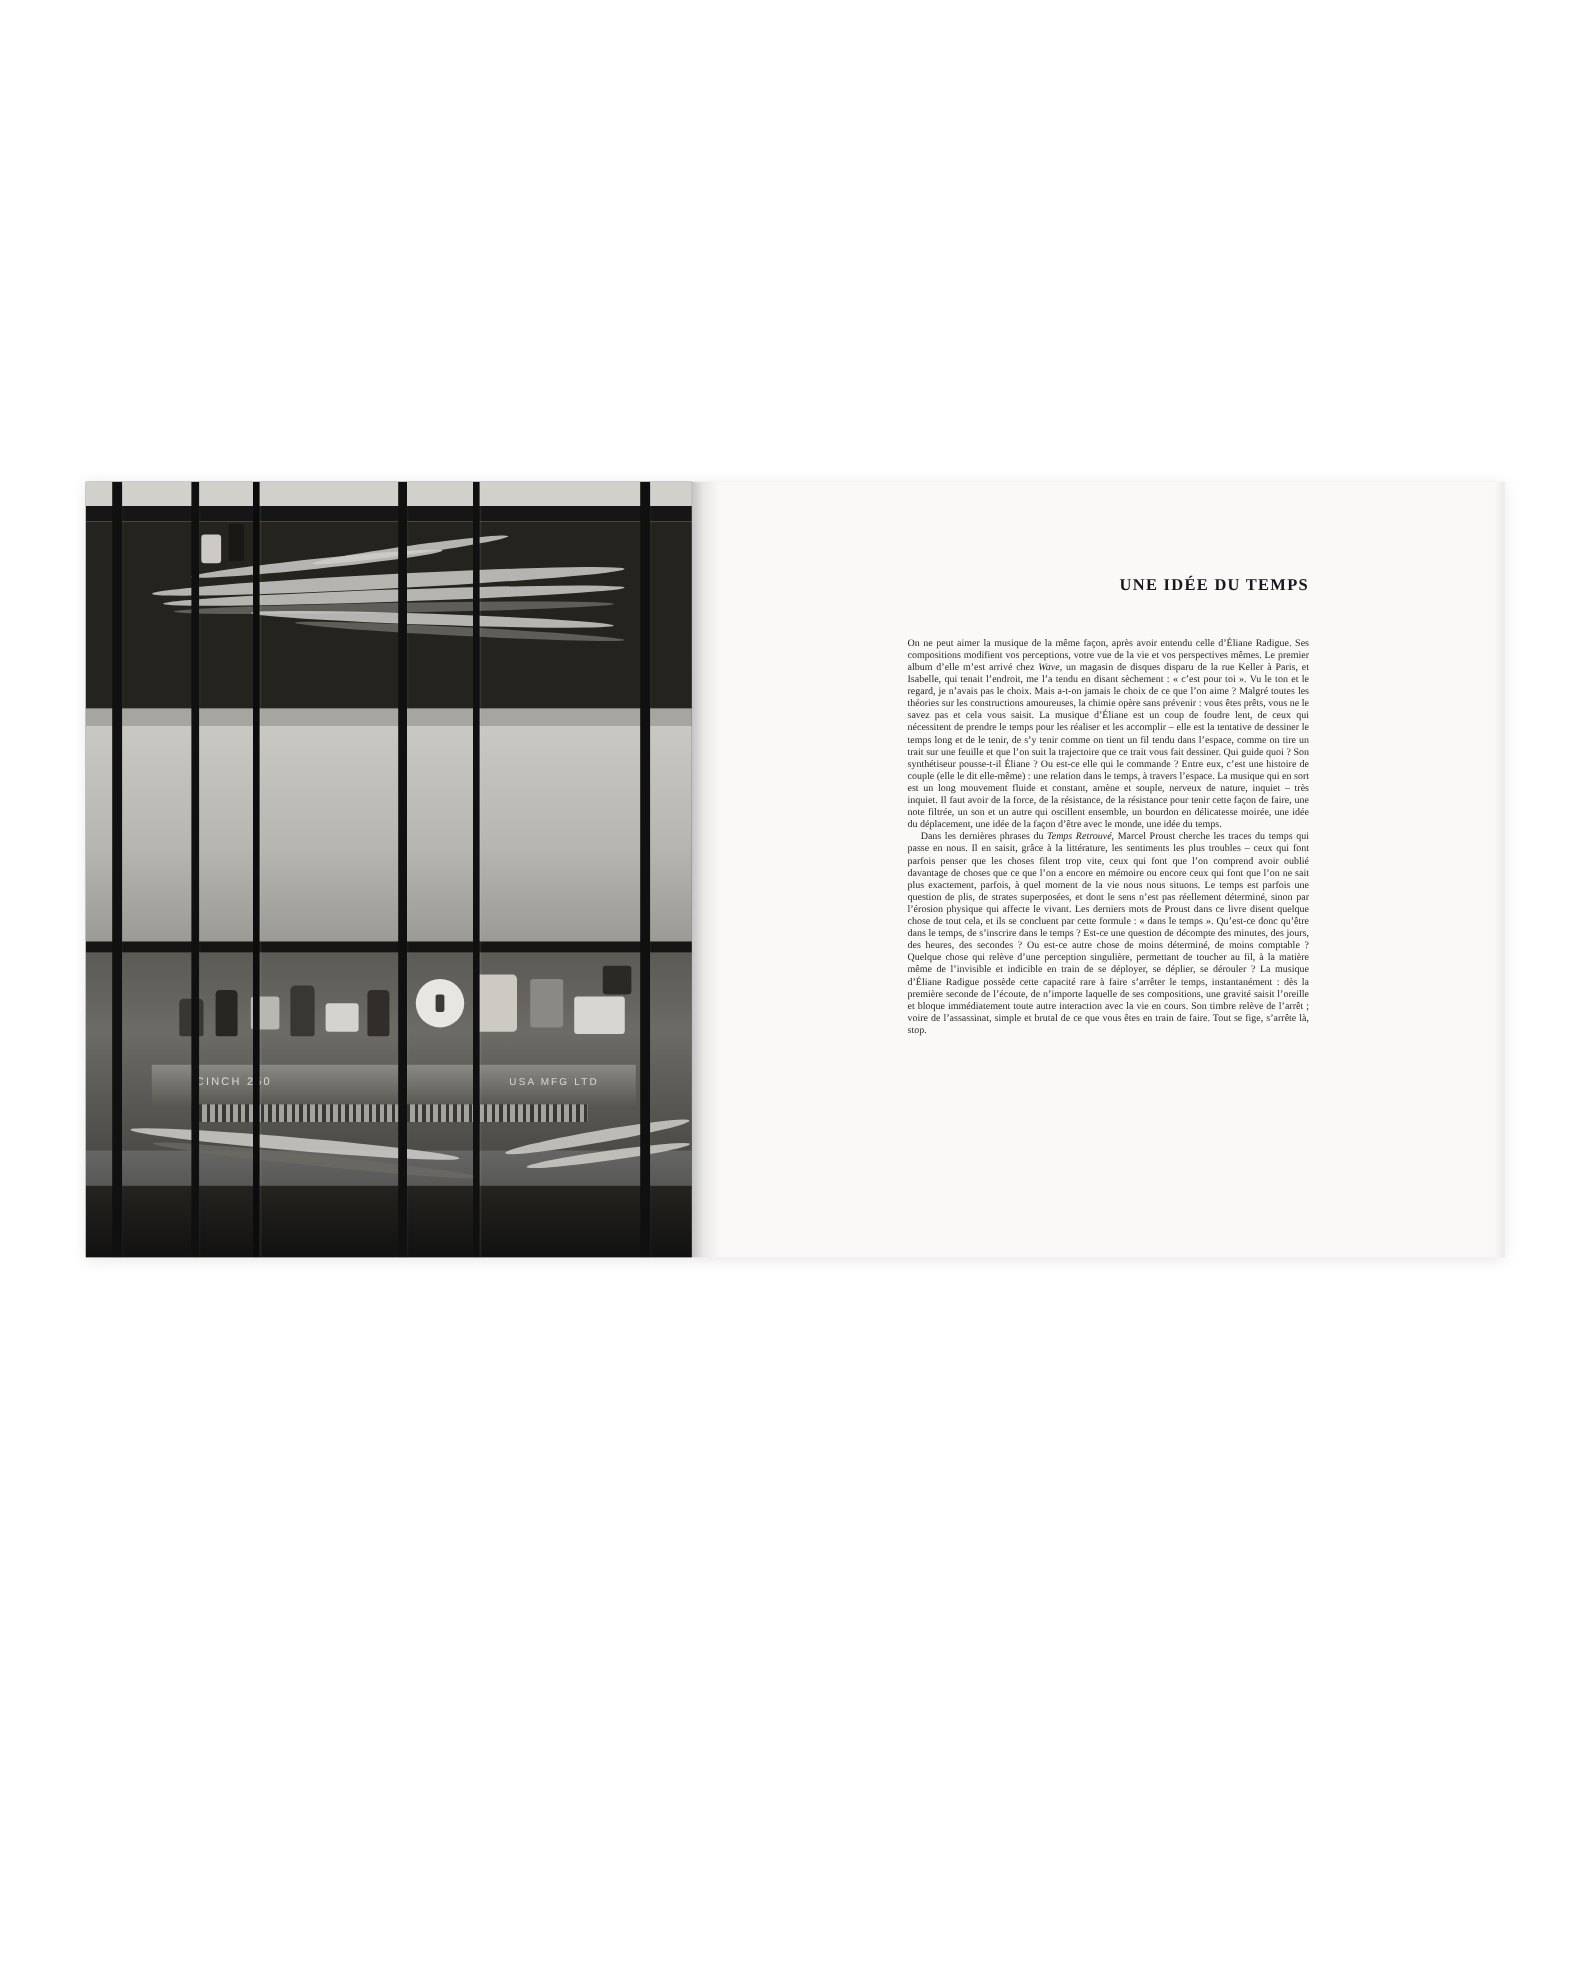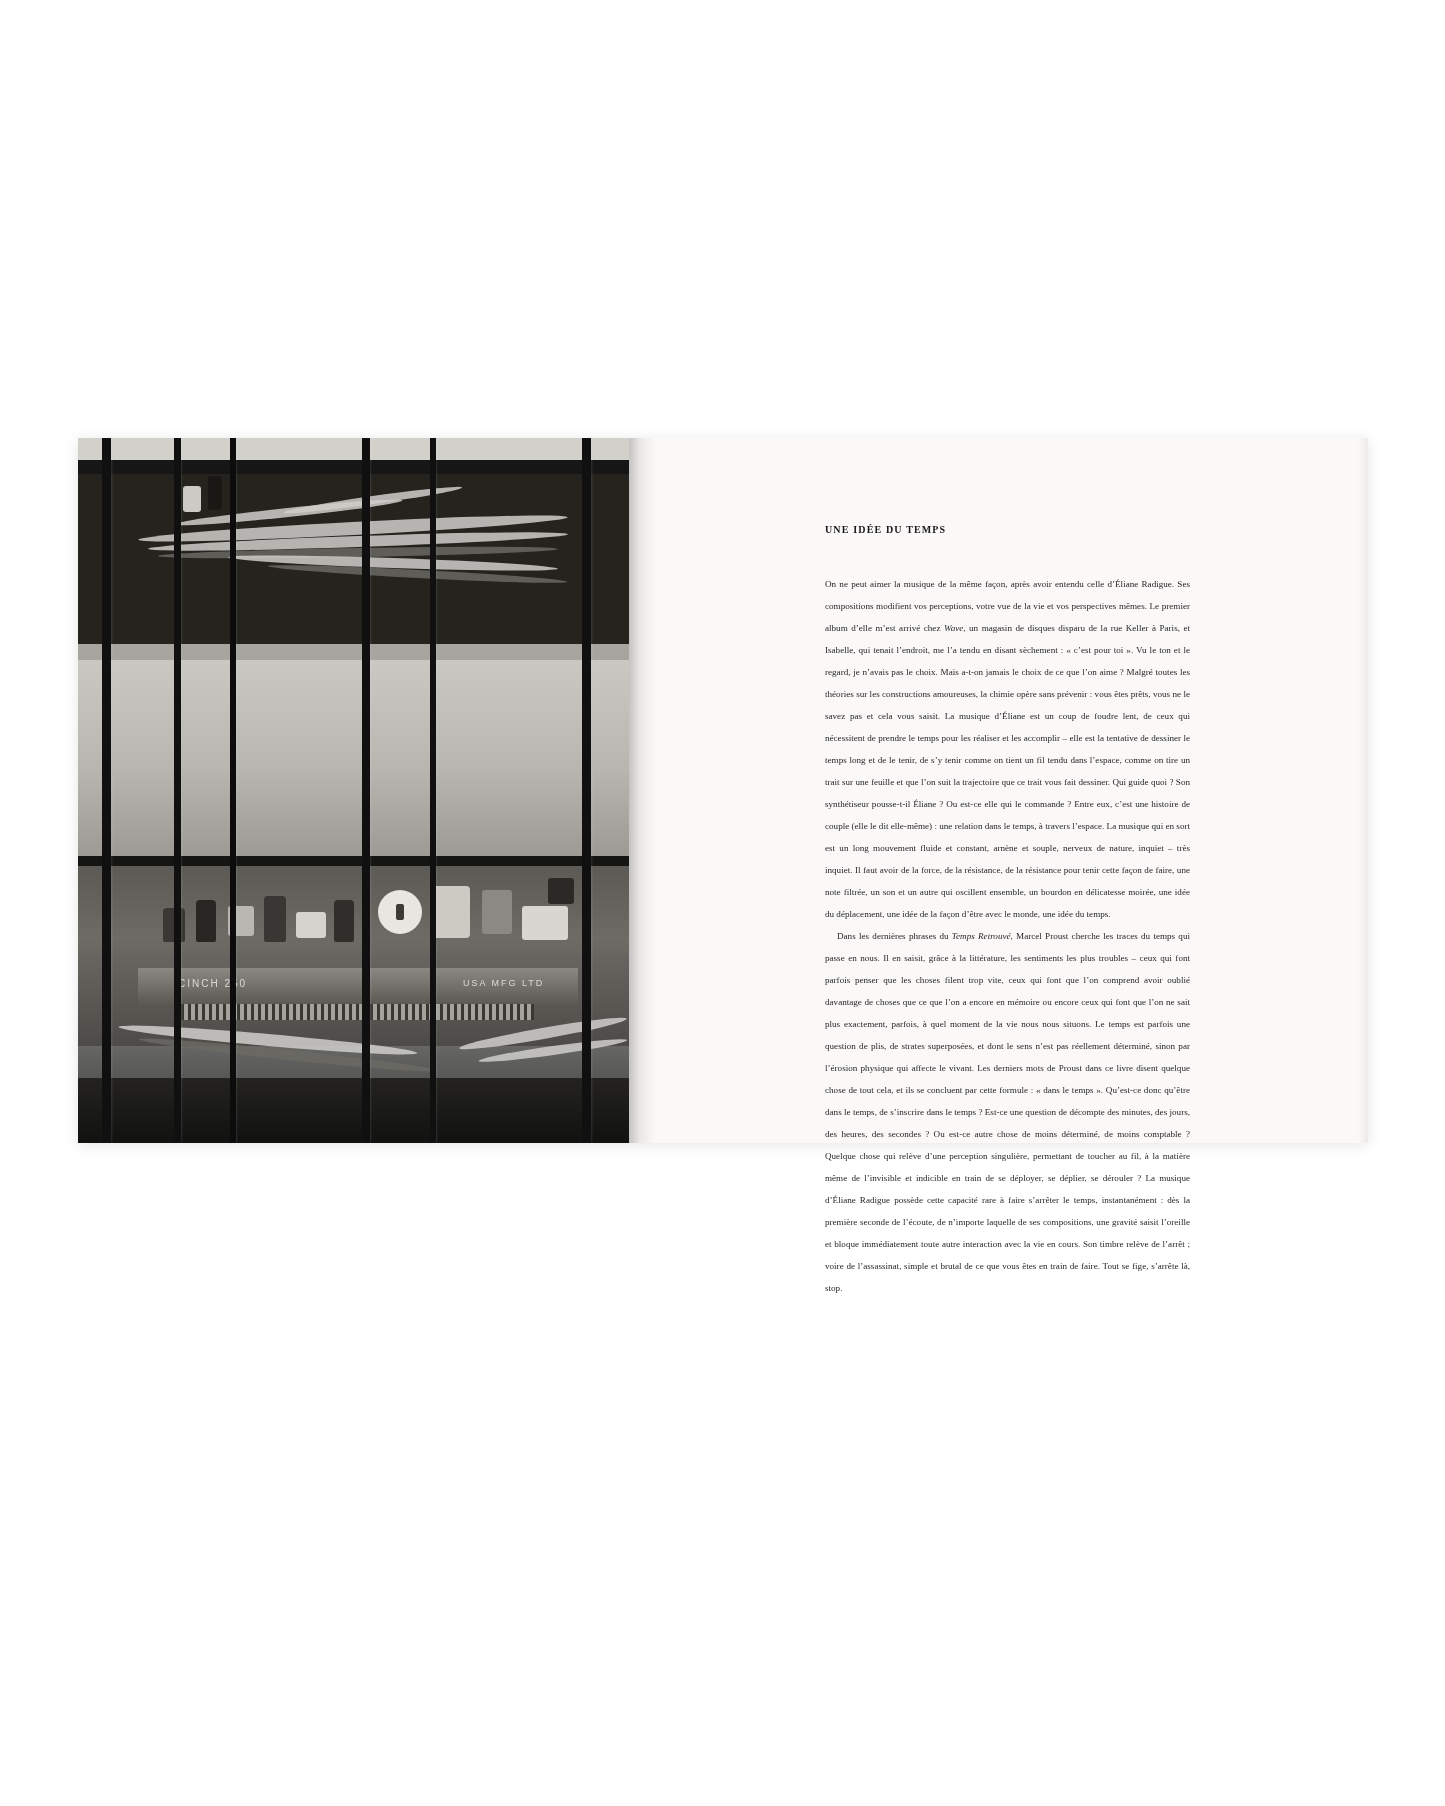--- a/index.html
+++ b/index.html
@@ -123,31 +123,31 @@
     pointer-events: none;
   }
 
   .text-col {
     position: absolute;
     left: 196px;
     top: 86px;
     width: 365px;
   }
   .chapter-title {
-    font-size: 10px;
+    font-size: 15px;
     letter-spacing: 1.15px;
-    text-align: left;
+    text-align: right;
     color: #17161a;
     margin: 0 0 38px 0;
     font-variant: small-caps;
     text-transform: uppercase;
   }
   .para {
     font-size: 9.1px;
-    line-height: 22px;
+    line-height: 11px;
     text-align: justify;
     color: #201f23;
     margin: 0;
     hyphens: auto;
   }
   .para + .para { text-indent: 12px; }
   .para em { font-style: italic; }
 </style>
 </head>
 <body>

